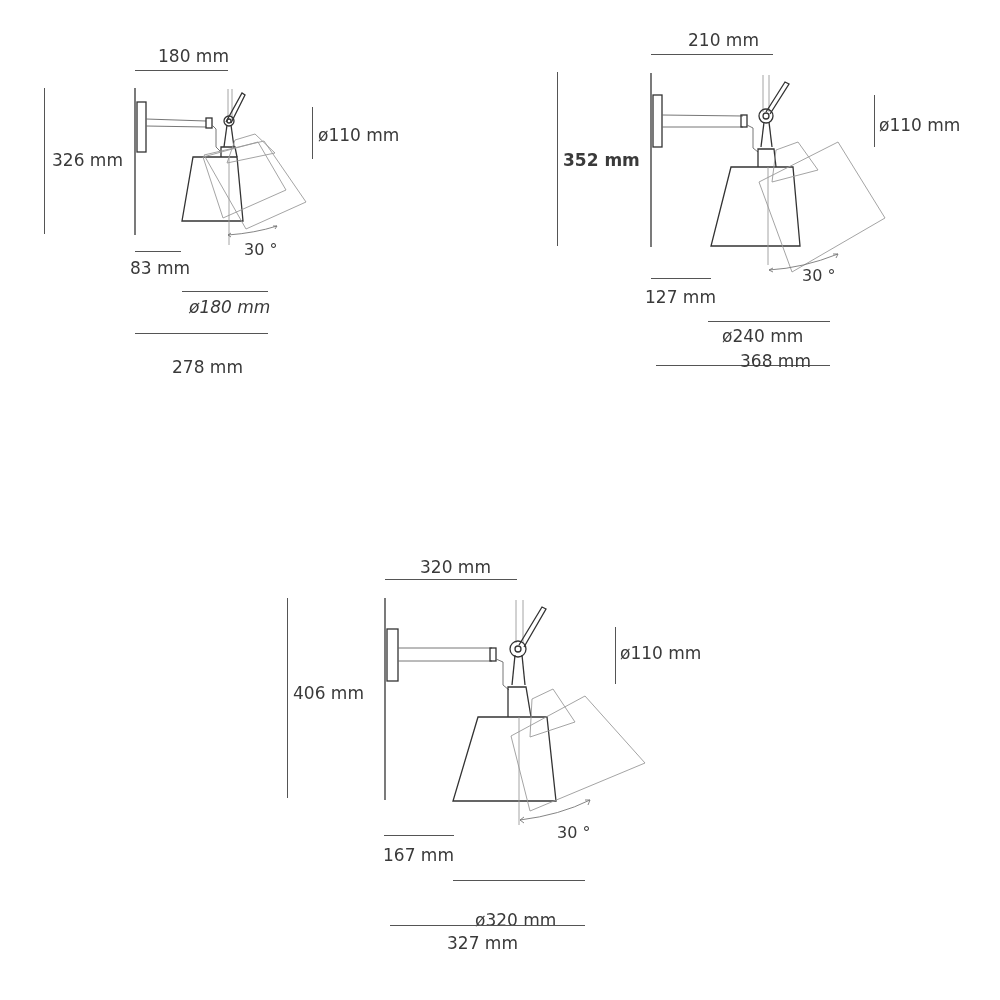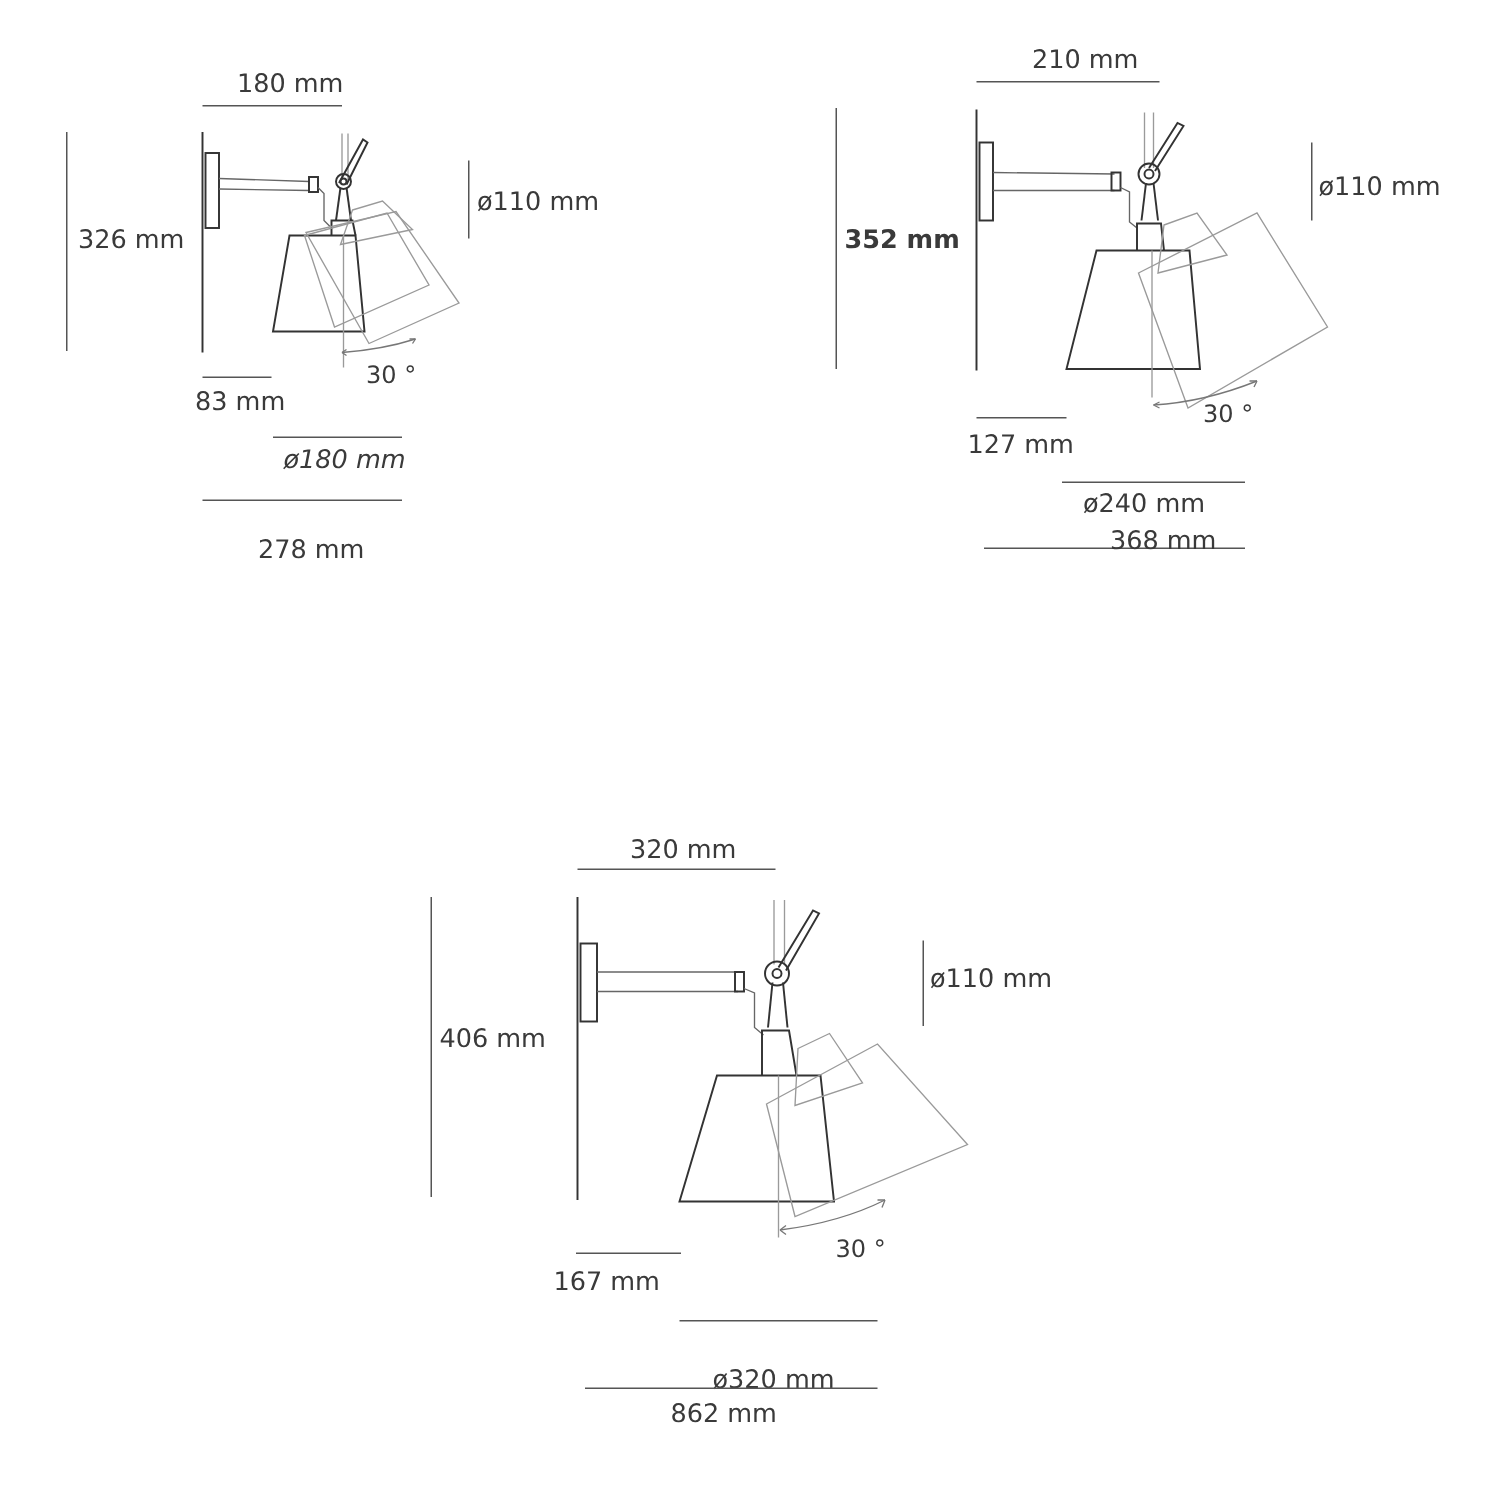--- a/index.html
+++ b/index.html
@@ -152,20 +152,20 @@
 
     <path class="ghost" d="M152 104 L173 94 L195 127 L150 142 Z"></path>
     <path class="ghost" d="M131 141 L205 101 L265 168 L150 216 Z"></path>
     <path class="arc" d="M140 225 Q180 220 210 205"></path>
     <path class="arc" d="M140 225 L144 222 M140 225 L144 228"></path>
     <path class="arc" d="M210 205 L205 205 M210 205 L208 210"></path>
   </svg>
   <span class="lbl" style="left:557px; top:825px; font-size:16px;">30 °</span>
 
   <div class="hl" style="left:384px; top:835px; width:70px;"></div>
-  <span class="lbl" style="left:369px; top:847px;text-align:right;">167 mm</span>
+  <span class="lbl" style="left:383px; top:847px;text-align:right;">167 mm</span>
 
   <div class="hl" style="left:453px; top:880px; width:132px;"></div>
   <span class="lbl" style="left:475px; top:912px;">ø320 mm</span>
 
   <div class="hl" style="left:390px; top:925px; width:195px;"></div>
-  <span class="lbl" style="left:447px; top:935px;">862 mm</span>
+  <span class="lbl" style="left:447px; top:935px;">327 mm</span>
 </div>
 
 </body></html>

